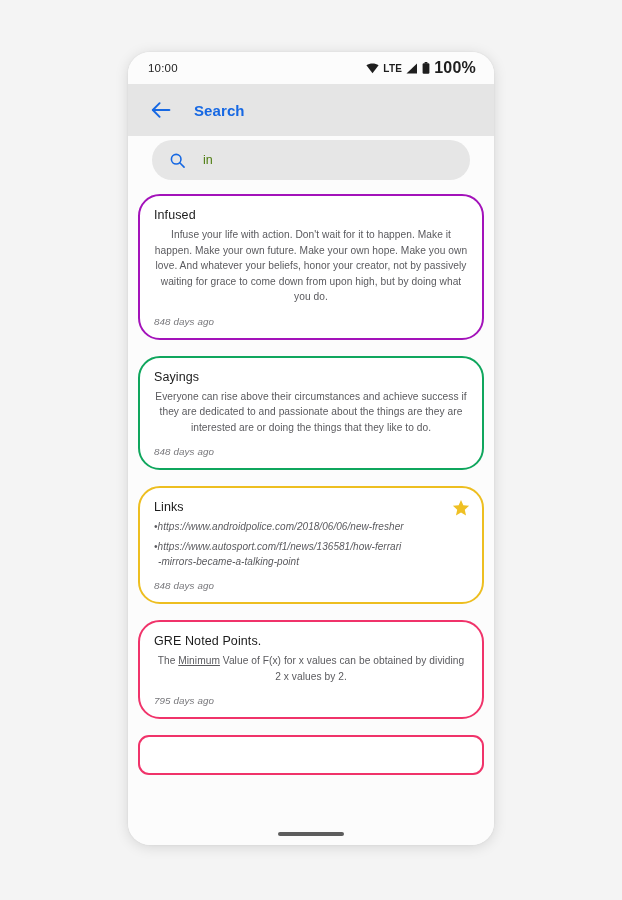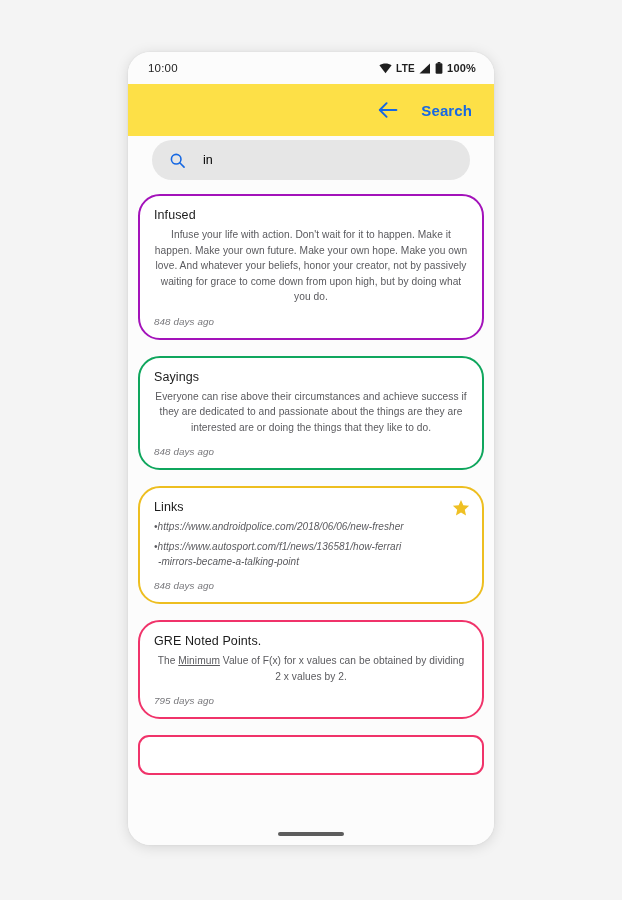--- a/index.html
+++ b/index.html
@@ -41,32 +41,31 @@
     font-size: 11.5px;
     letter-spacing: .2px;
   }
   #status-right {
     display: flex;
     align-items: center;
     gap: 4px;
     font-weight: bold;
   }
   #status-right .lte-label { font-size: 10px; letter-spacing: .3px; }
-  #status-right .pct-label { font-size: 11px; letter-spacing: .2px; }
+  #status-right .pct-label { font-size: 16px; letter-spacing: .2px; }
   .sb-ico { display: block; }
 
   
   #app-bar {
     flex: 0 0 52px;
     display: flex;
     align-items: center;
     gap: 22px;
     padding: 0 22px;
-    background: #fde047;
-    justify-content: flex-end;
+    background: #e5e5e5;
   }
   #back-button {
     width: 22px; height: 22px;
     display: flex; align-items: center; justify-content: center;
     cursor: pointer;
   }
   #page-title {
     color: #1668e3;
     font-size: 15px;
     font-weight: bold;
@@ -84,21 +83,21 @@
     background: #e6e6e6;
     border-radius: 20px;
     display: flex;
     align-items: center;
     padding: 0 18px;
     gap: 18px;
     cursor: text;
   }
   #search-value {
     font-size: 12.5px;
-    color: #000000;
+    color: #4d7c0f;
   }
 
   
   #card-list {
     flex: 1 1 auto;
     background: #fcfcfc;
     padding: 0 10px;
     overflow: hidden;
     position: relative;
   }

